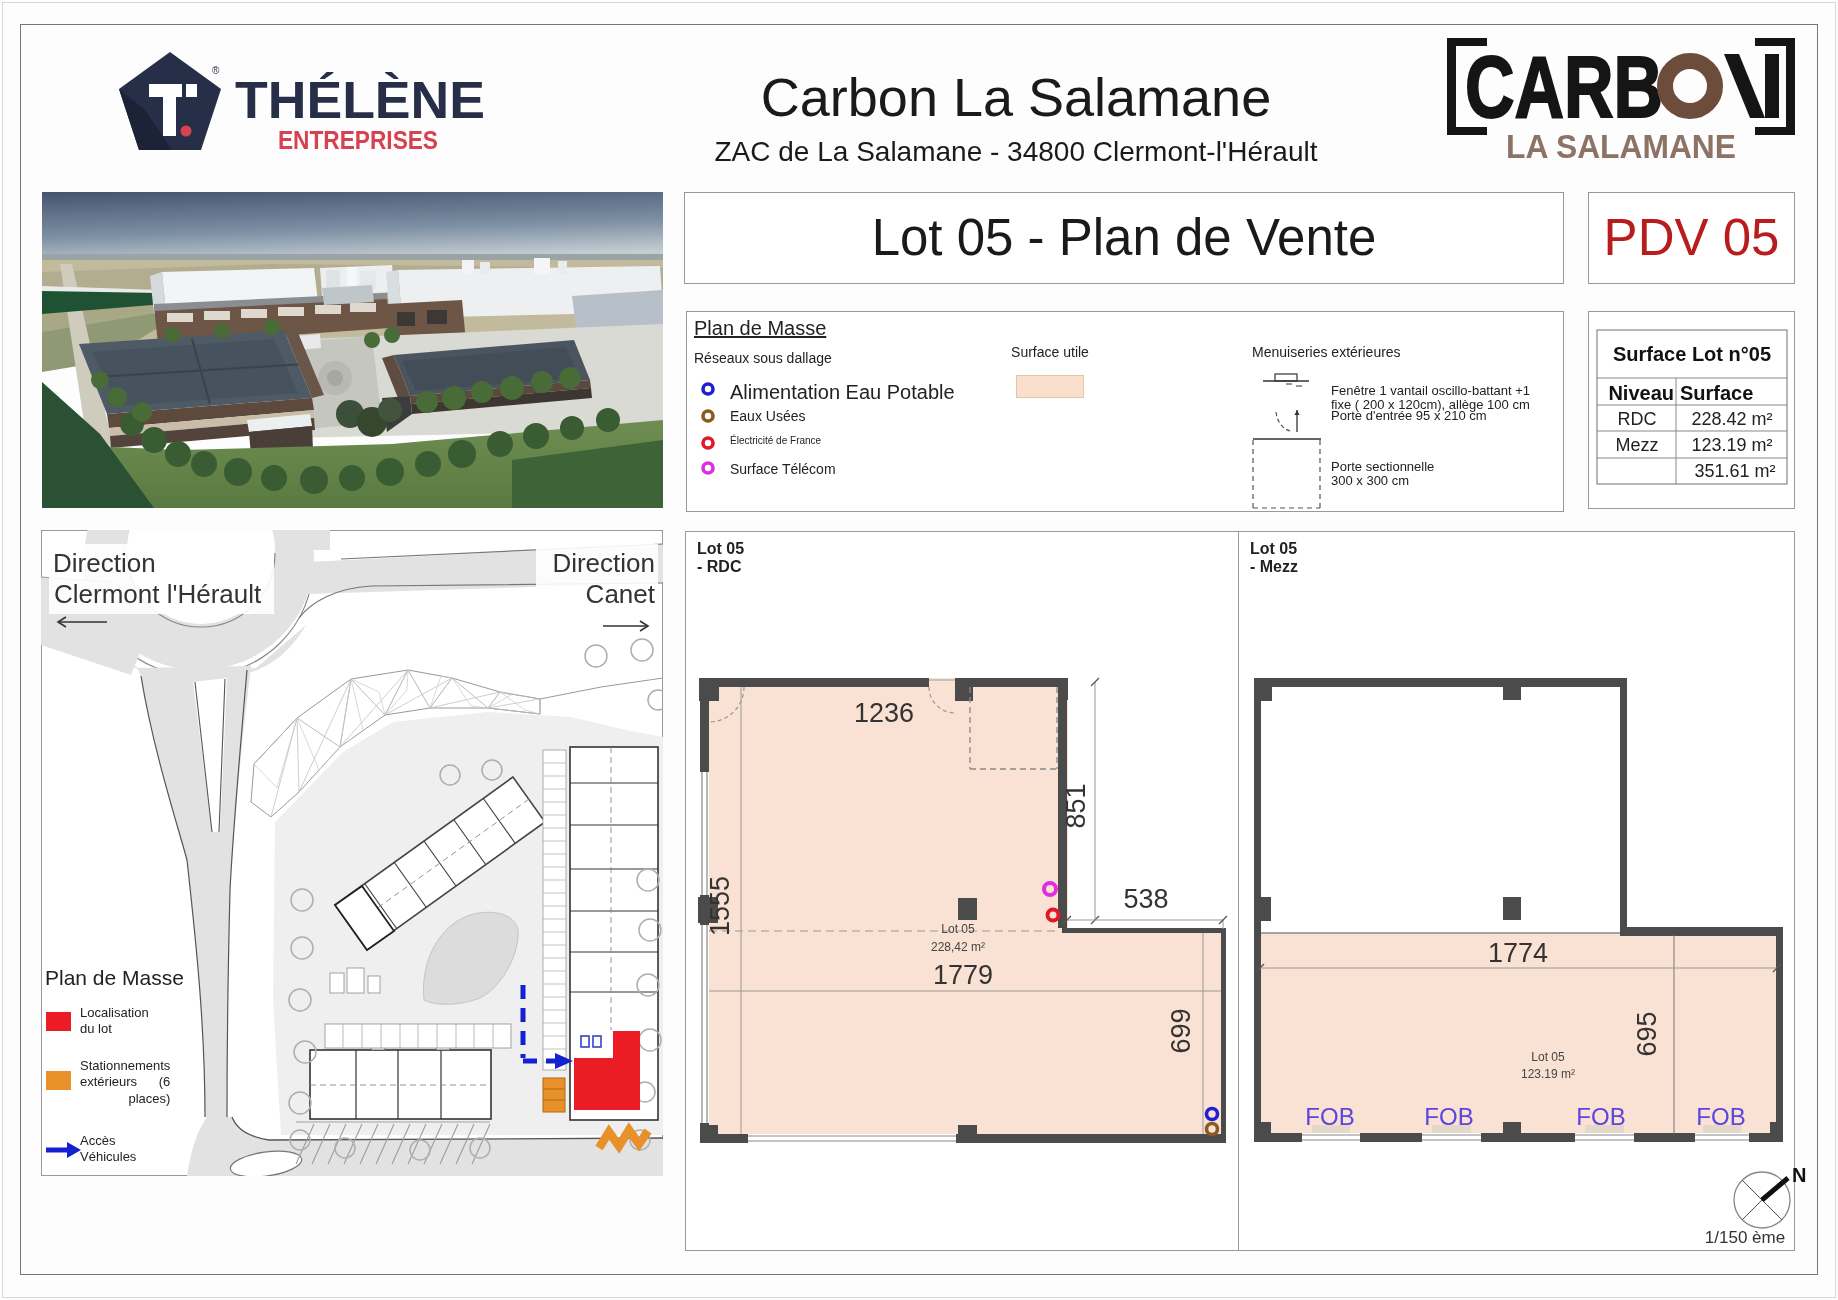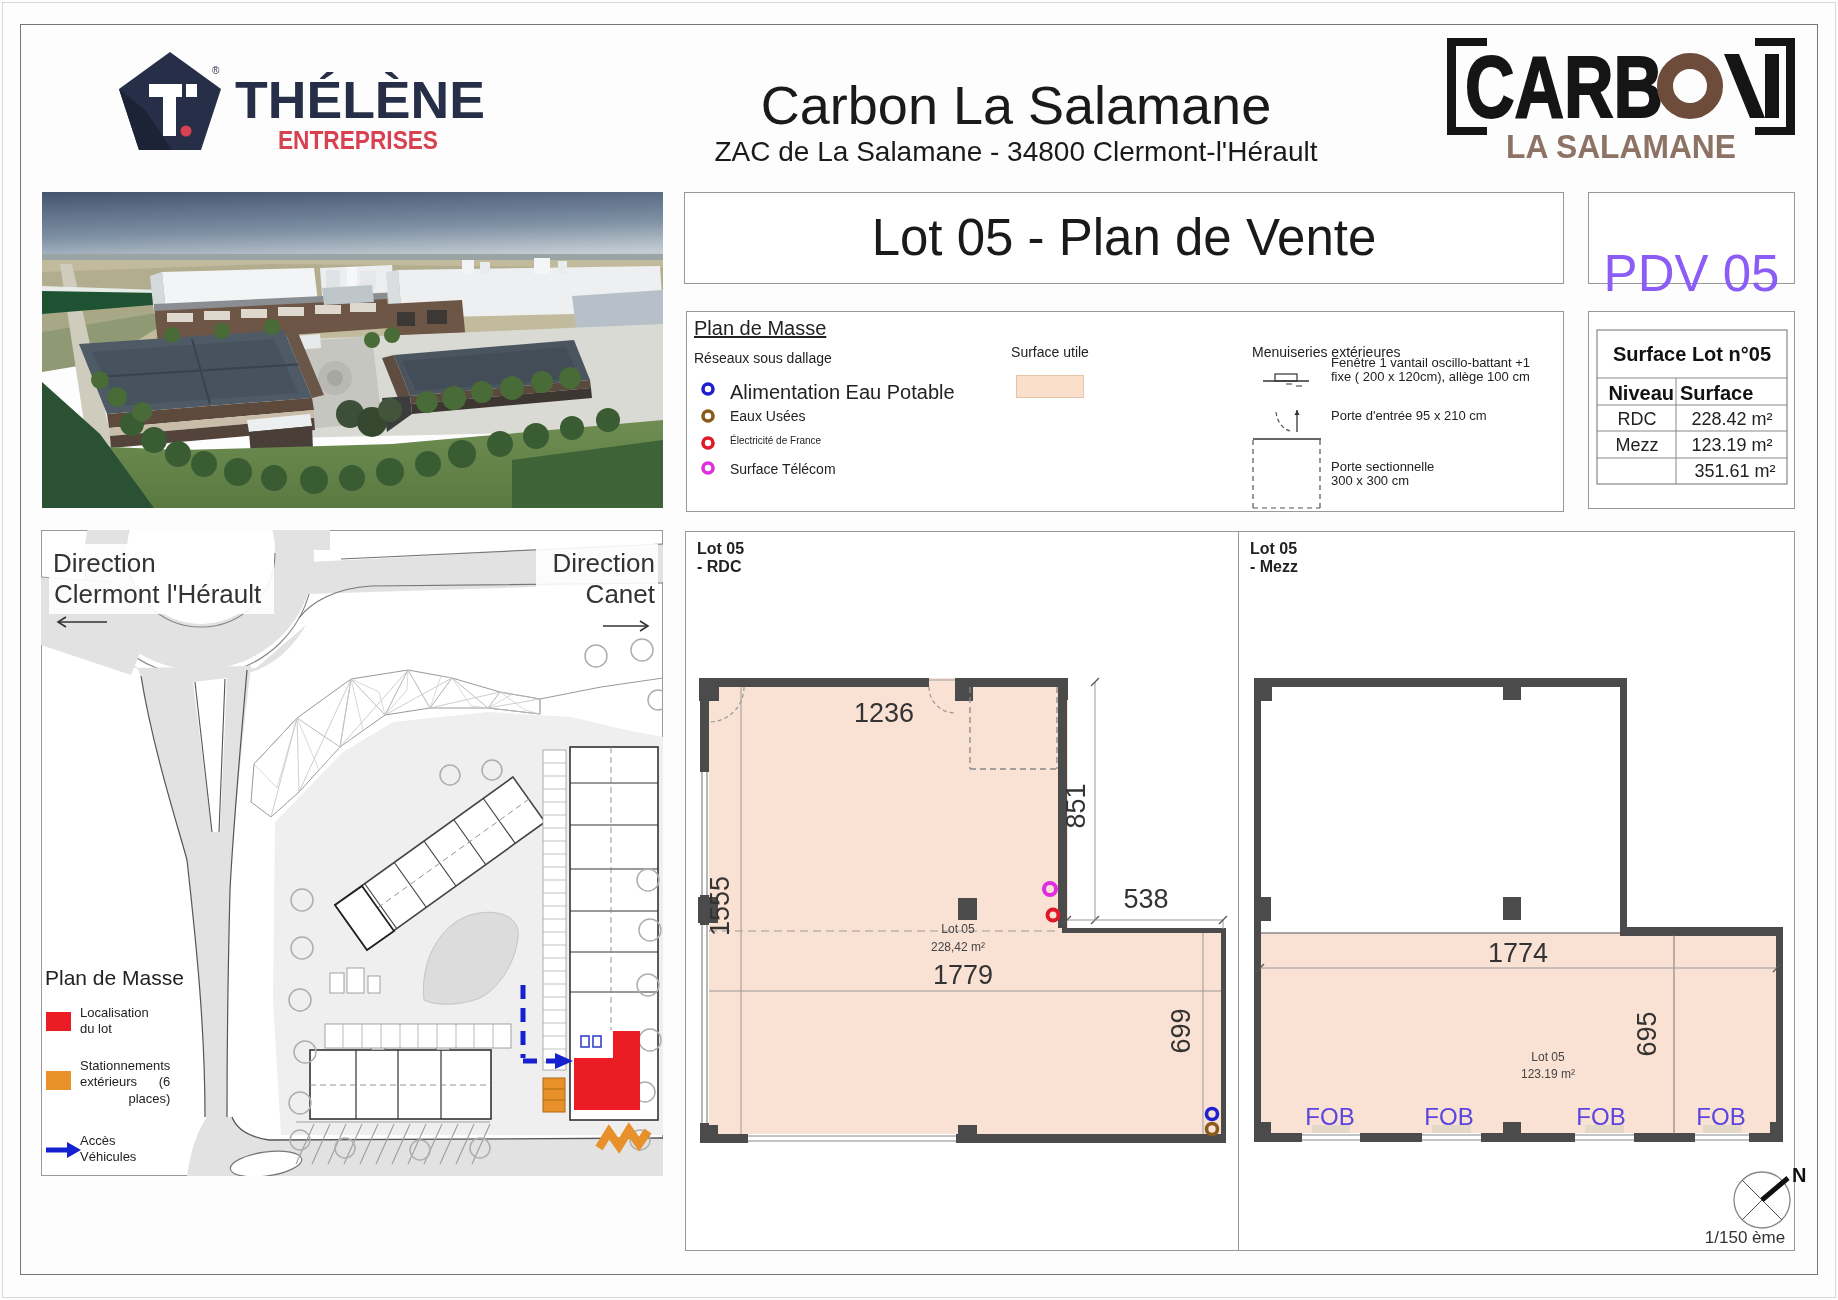--- a/index.html
+++ b/index.html
@@ -39,50 +39,50 @@
     <text x="1465" y="117" font-size="88" font-weight="bold" fill="#151515" stroke="#151515" stroke-width="2" textLength="198" lengthAdjust="spacingAndGlyphs">CARB</text>
 
     <circle cx="1690" cy="86" r="25" fill="none" stroke="#6d4c3c" stroke-width="16"></circle>
 
     <polygon points="1724,54 1739,54 1765,118 1750,118" fill="#151515"></polygon>
     <rect x="1765" y="54" width="14" height="64" fill="#151515"></rect>
 
     <text x="1506" y="158" font-size="33" font-weight="bold" fill="#8d7365" textLength="230" lengthAdjust="spacingAndGlyphs">LA SALAMANE</text>
   </svg>
 
-  <div class="abs" style="left:660px;top:70px;width:712px;text-align:center;font-size:54px;color:#1a1a1a;line-height:1;margin-top:8px;">Carbon La Salamane</div>
+  <div class="abs" style="left:660px;top:70px;width:712px;text-align:center;font-size:54px;color:#1a1a1a;line-height:1;">Carbon La Salamane</div>
 
   <div class="abs" style="left:660px;top:138px;width:712px;text-align:center;font-size:28px;color:#1a1a1a;line-height:1;">ZAC de La Salamane - 34800 Clermont-l'Hérault</div>
 
   <div class="box" style="left:684px;top:192px;width:880px;height:92px;"></div>
   <div class="abs" style="left:684px;top:192px;width:880px;height:116px;line-height:92px;text-align:center;font-size:51px;color:#1a1a1a;">Lot 05 - Plan de Vente</div>
 
   <div class="box" style="left:1588px;top:192px;width:207px;height:92px;"></div>
-  <div class="abs" style="left:1588px;top:192px;width:207px;height:92px;line-height:92px;text-align:center;font-size:51px;color:#8b5cf6;margin-top:36px;">PDV 05</div>
+  <div class="abs" style="left:1588px;top:192px;width:207px;height:92px;line-height:92px;text-align:center;font-size:51px;color:#b91c1c;">PDV 05</div>
 
   <div class="box" style="left:686px;top:311px;width:878px;height:201px;"></div>
 
   <div class="abs" style="left:694px;top:317px;font-size:20px;color:#222;text-decoration:underline;">Plan de Masse</div>
 
   <div class="abs" style="left:694px;top:350px;font-size:14px;color:#222;">Réseaux sous dallage</div>
 
   <div class="abs" style="left:730px;top:381px;font-size:20px;color:#222;">Alimentation Eau Potable</div>
 
   <div class="abs" style="left:730px;top:408px;font-size:14px;color:#222;">Eaux Usées</div>
 
   <div class="abs" style="left:730px;top:435px;font-size:10px;color:#222;">Électricité de France</div>
 
   <div class="abs" style="left:730px;top:461px;font-size:14px;color:#222;">Surface Télécom</div>
 
   <div class="abs" style="left:990px;top:344px;width:120px;text-align:center;font-size:14px;color:#222;">Surface utile</div>
   <div class="abs" style="left:1016px;top:375px;width:66px;height:21px;background:#fae0cc;border:1px solid #e6c4a8;"></div>
 
   <div class="abs" style="left:1252px;top:344px;font-size:14px;color:#222;">Menuiseries extérieures</div>
 
-  <div class="abs" style="left:1331px;top:356px;font-size:13px;color:#222;line-height:1.05;">Fenêtre 1 vantail oscillo-battant +1<br>fixe ( 200 x 120cm), allège 100 cm</div>
+  <div class="abs" style="left:1331px;top:384px;font-size:13px;color:#222;line-height:1.05;">Fenêtre 1 vantail oscillo-battant +1<br>fixe ( 200 x 120cm), allège 100 cm</div>
 
   <div class="abs" style="left:1331px;top:408px;font-size:13px;color:#222;">Porte d'entrée 95 x 210 cm</div>
 
   <div class="abs" style="left:1331px;top:460px;font-size:13px;color:#222;line-height:1.1;">Porte sectionnelle<br>300 x 300 cm</div>
 
   <svg class="abs" style="left:686px;top:311px;" width="878" height="201" viewBox="686 311 878 201">
 
     <circle cx="708" cy="389" r="5" fill="none" stroke="#2020cf" stroke-width="3.6"></circle>
 
     <circle cx="708" cy="416" r="5" fill="none" stroke="#8a5a1e" stroke-width="3.6"></circle>

